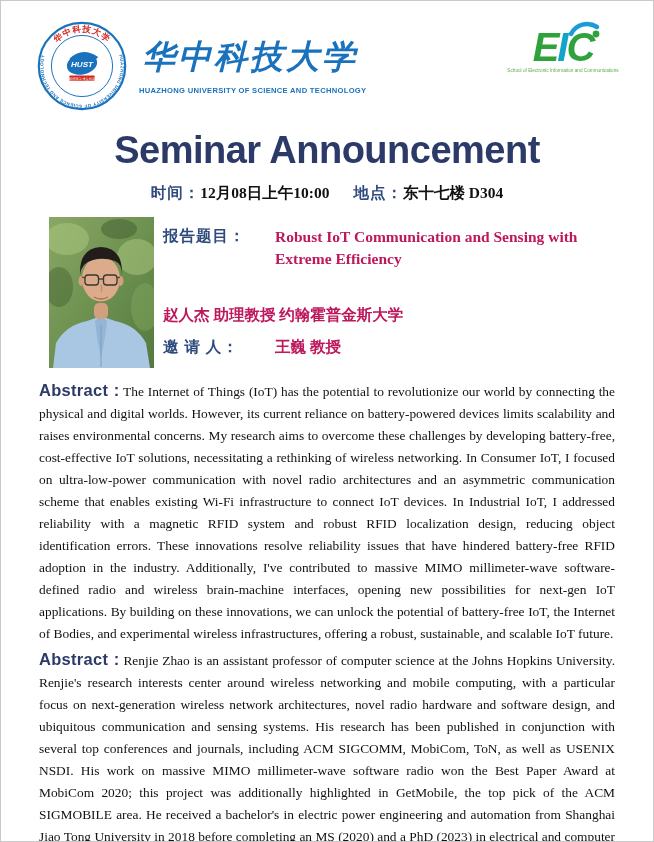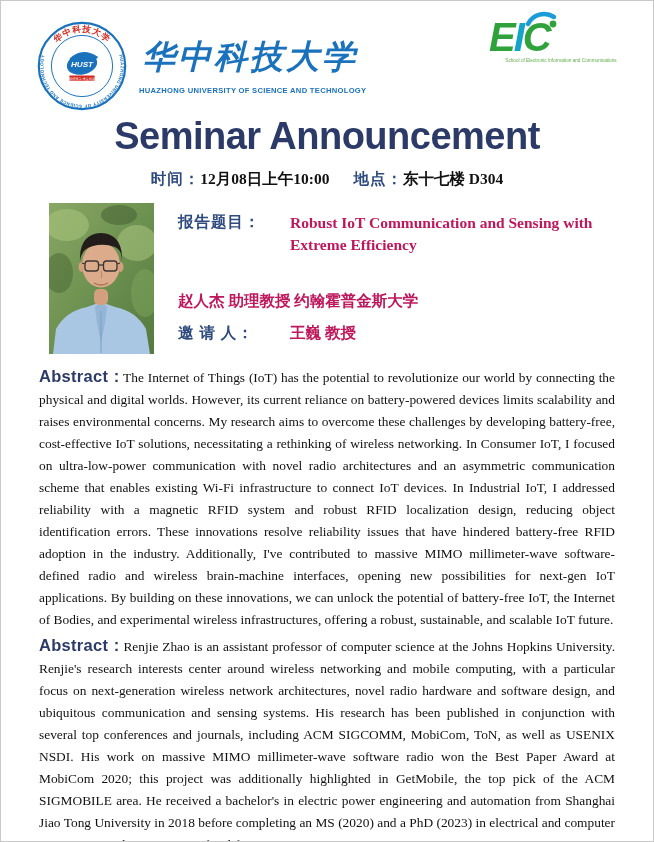--- a/index.html
+++ b/index.html
@@ -9,43 +9,43 @@
     border:1px solid #c9c9c9; position:relative; overflow:hidden;
   }
 
   
   .header { position:relative; height:112px; }
   .seal { position:absolute; left:36px; top:20px; width:90px; height:90px; }
   .uni-name { position:absolute; left:138px; top:34px; width:222px; text-align:center; color:#1a72bd; }
   .uni-cn { font-size:33px; font-weight:bold; letter-spacing:3px; white-space:nowrap; font-style:italic; }
   .uni-en { font-size:7.6px; font-weight:bold; letter-spacing:.3px; margin-top:6px;
             font-family:"Liberation Sans", sans-serif; white-space:nowrap; }
-  .eic { position:absolute; right:16px; top:16px; width:148px; text-align:left;
+  .eic { position:absolute; right:16px; top:26px; width:148px; text-align:center;
          font-family:"Liberation Sans", sans-serif; }
   .eic-letters { position:relative; display:inline-block; font-size:40px; line-height:1;
                  font-weight:900; font-style:italic; letter-spacing:-2px; }
   .eic-e, .eic-c { color:#2fa23b; }
   .eic-i { color:#12a5c9; }
   .eic-wifi { position:absolute; right:-8px; top:-9px; }
   .eic-cn { color:#2c5f9e; font-size:13px; font-weight:bold; letter-spacing:1.5px; margin-top:3px; white-space:nowrap; }
   .eic-en { color:#5fae4a; font-size:6px; margin-top:1px; white-space:nowrap; transform:scale(.78); transform-origin:center top; }
 
   
   .title { text-align:center; font-family:"Liberation Sans", sans-serif; font-weight:900;
-           font-size:38px; color:#2c3a68; letter-spacing:-.5px; margin-top:2px; }
+           font-size:38px; color:#2c3a68; letter-spacing:-.5px; margin-top:16px; }
   .meta { display:flex; justify-content:center; gap:24px; margin-top:11px;
           font-size:15.5px; font-weight:bold; }
   .meta .mlabel { color:#2f4a7d; letter-spacing:1px; }
   .meta .mvalue { color:#111; }
   .meta-item { display:flex; }
 
   
   .speaker { display:flex; margin:13px 38px 0 48px; }
   .photo { width:105px; height:151px; flex:none; }
-  .fields { margin-left:24px; padding-top:9px; font-size:15.5px; }
+  .fields { margin-left:9px; padding-top:9px; font-size:15.5px; }
   .frow { display:flex; align-items:flex-start; }
   .flabel { width:112px; flex:none; color:#2f4a7d; font-weight:bold; letter-spacing:1px; white-space:nowrap; }
   .fvalue { font-weight:bold; color:#be185d; }
   .frow-topic .fvalue { width:312px; line-height:1.45; }
   .frow-guest { margin-top:34px; }
   .frow-inviter { margin-top:11px; }
 
   
   .para { margin:11px 38px 0 38px; text-align:justify; font-size:13.4px; line-height:22px; color:#111; }
   .para .plabel { font-family:"Liberation Sans", sans-serif; font-weight:900;

